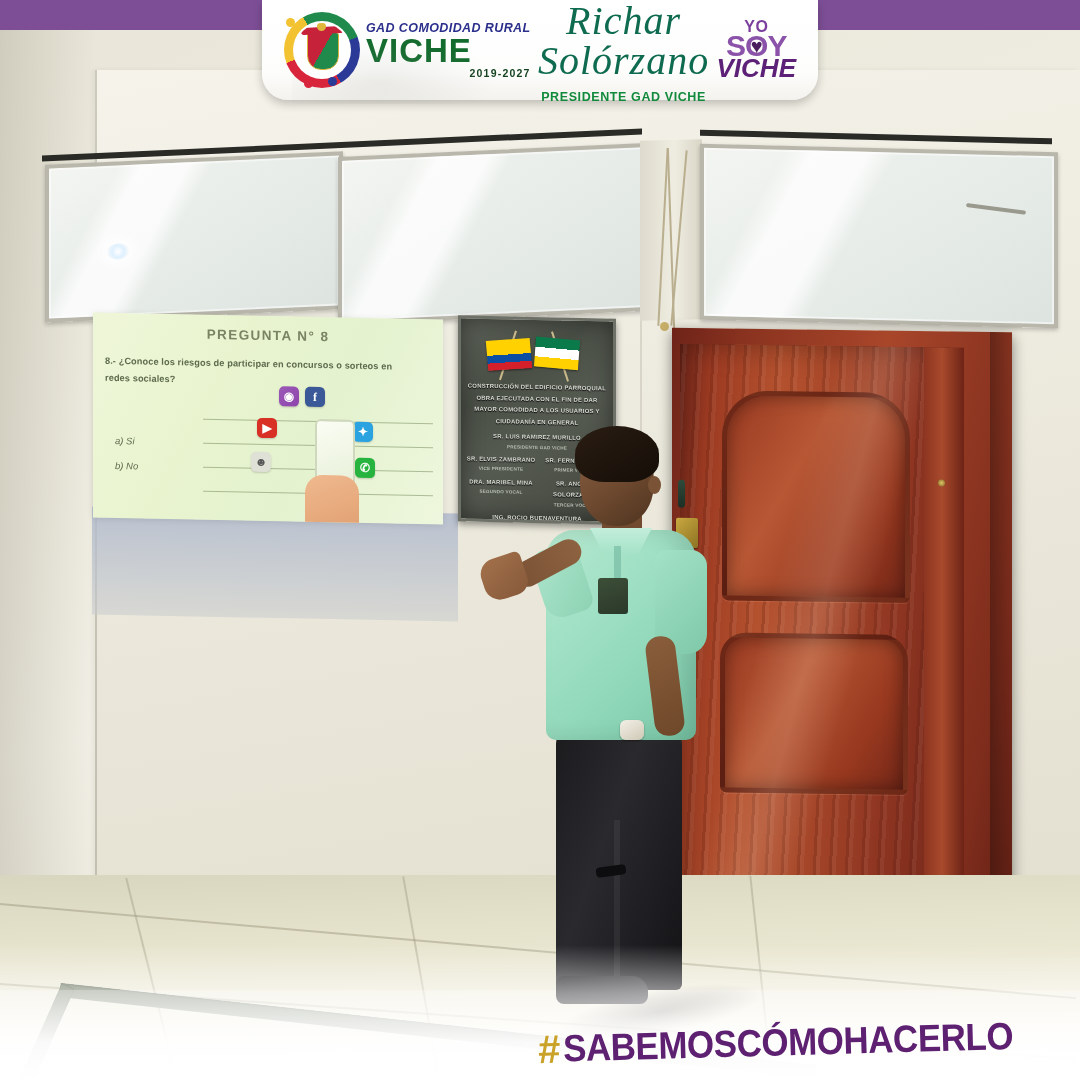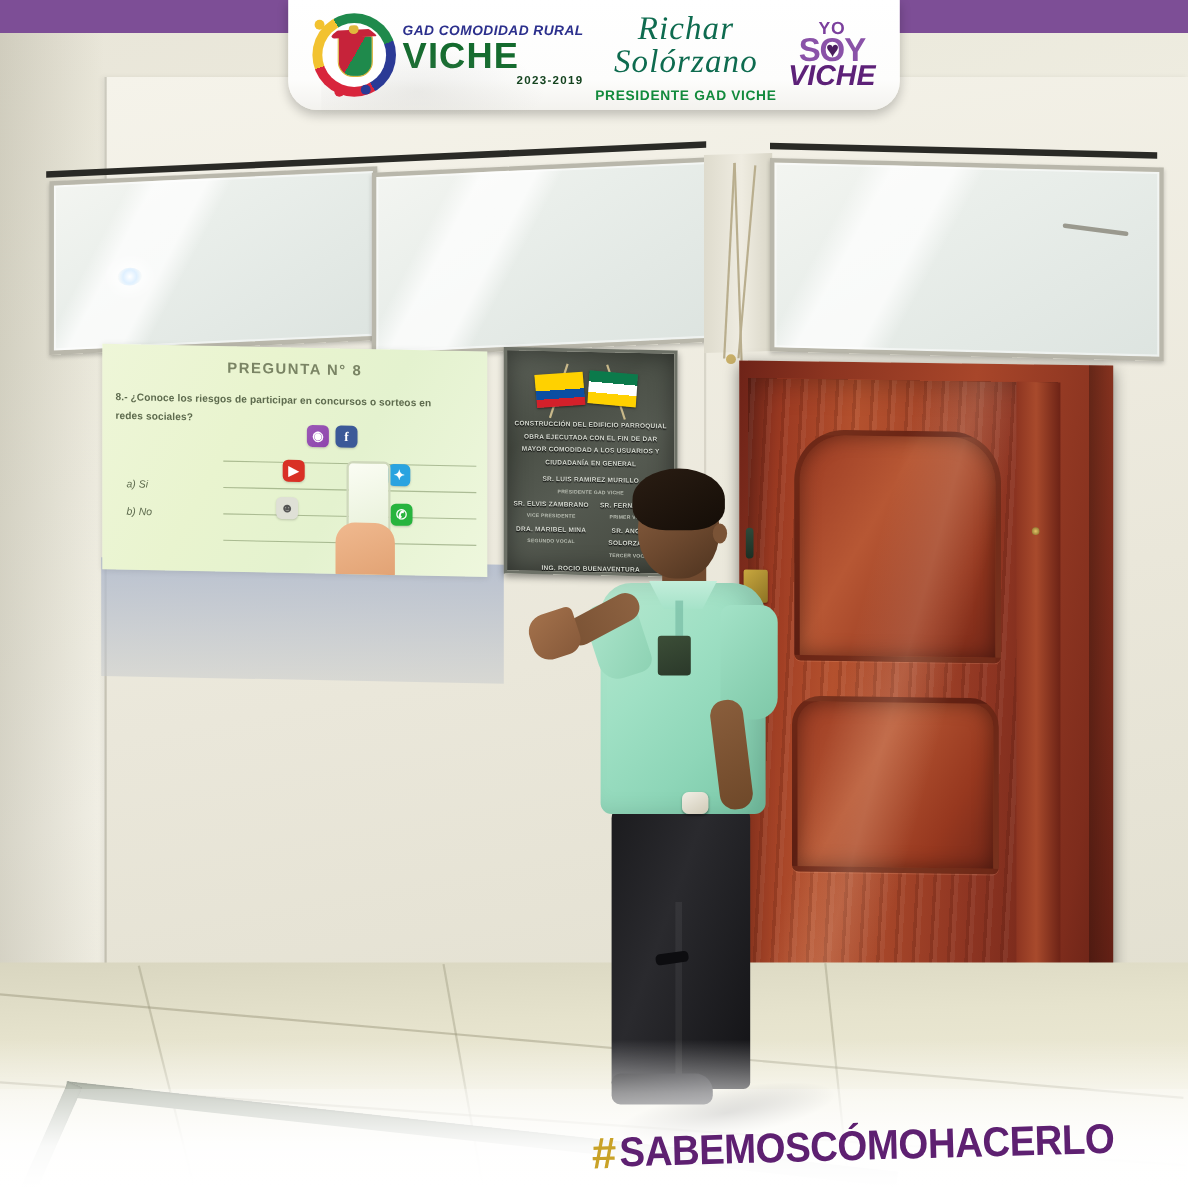--- a/index.html
+++ b/index.html
@@ -308,21 +308,21 @@
   }
   .bnr-emblem{position:relative;width:76px;height:76px;margin-left:22px;flex:0 0 auto;}
   .bnr-gad{margin-left:6px;flex:0 0 auto;}
   .gad-top{font-size:12.5px;font-weight:700;font-style:italic;color:#2b2f8c;letter-spacing:.4px;
     font-family:"Liberation Sans Narrow","Liberation Sans",sans-serif;}
   .gad-main{font-size:33px;font-weight:800;color:#146b2e;letter-spacing:1px;line-height:.96;
     font-family:"Liberation Sans Narrow","Liberation Sans",sans-serif;}
   .gad-years{font-size:10.5px;font-weight:800;color:#14431f;letter-spacing:1.2px;text-align:right;margin-top:1px;}
   .bnr-sign{flex:1 1 auto;text-align:center;margin-top:4px;}
   .sign-name{
-    font-family:"Liberation Serif",serif;font-style:italic;font-size:30px;color:#0e6b4f;
+    font-family:"Liberation Serif",serif;font-style:italic;font-size:40px;color:#0e6b4f;
     letter-spacing:1px;line-height:1;
   }
   .sign-role{
     font-size:12.5px;font-weight:800;color:#128a3c;letter-spacing:.6px;margin-top:9px;
     font-family:"Liberation Sans Narrow","Liberation Sans",sans-serif;
   }
   .bnr-yo{flex:0 0 auto;margin-right:22px;text-align:center;line-height:.82;}
   .yo-1{font-size:16px;font-weight:800;color:#7b3f9d;letter-spacing:.5px;}
   .yo-2{font-size:30px;font-weight:800;color:#8a52a8;letter-spacing:-1px;position:relative;}
   .yo-heart{
@@ -542,21 +542,21 @@
         <div class="em-top"></div>
       </div>
       <div class="em-dot dot-y"></div>
       <div class="em-dot dot-r"></div>
       <div class="em-dot dot-b"></div>
     </div>
 
     <div class="bnr-gad">
       <div class="gad-top">GAD COMODIDAD RURAL</div>
       <div class="gad-main">VICHE</div>
-      <div class="gad-years">2023-2019</div>
+      <div class="gad-years">2019-2027</div>
     </div>
 
     <div class="bnr-sign">
       <div class="sign-name">Richar Solórzano</div>
       <div class="sign-role">PRESIDENTE GAD VICHE</div>
     </div>
 
     <div class="bnr-yo">
       <div class="yo-1">YO</div>
       <div class="yo-2">

